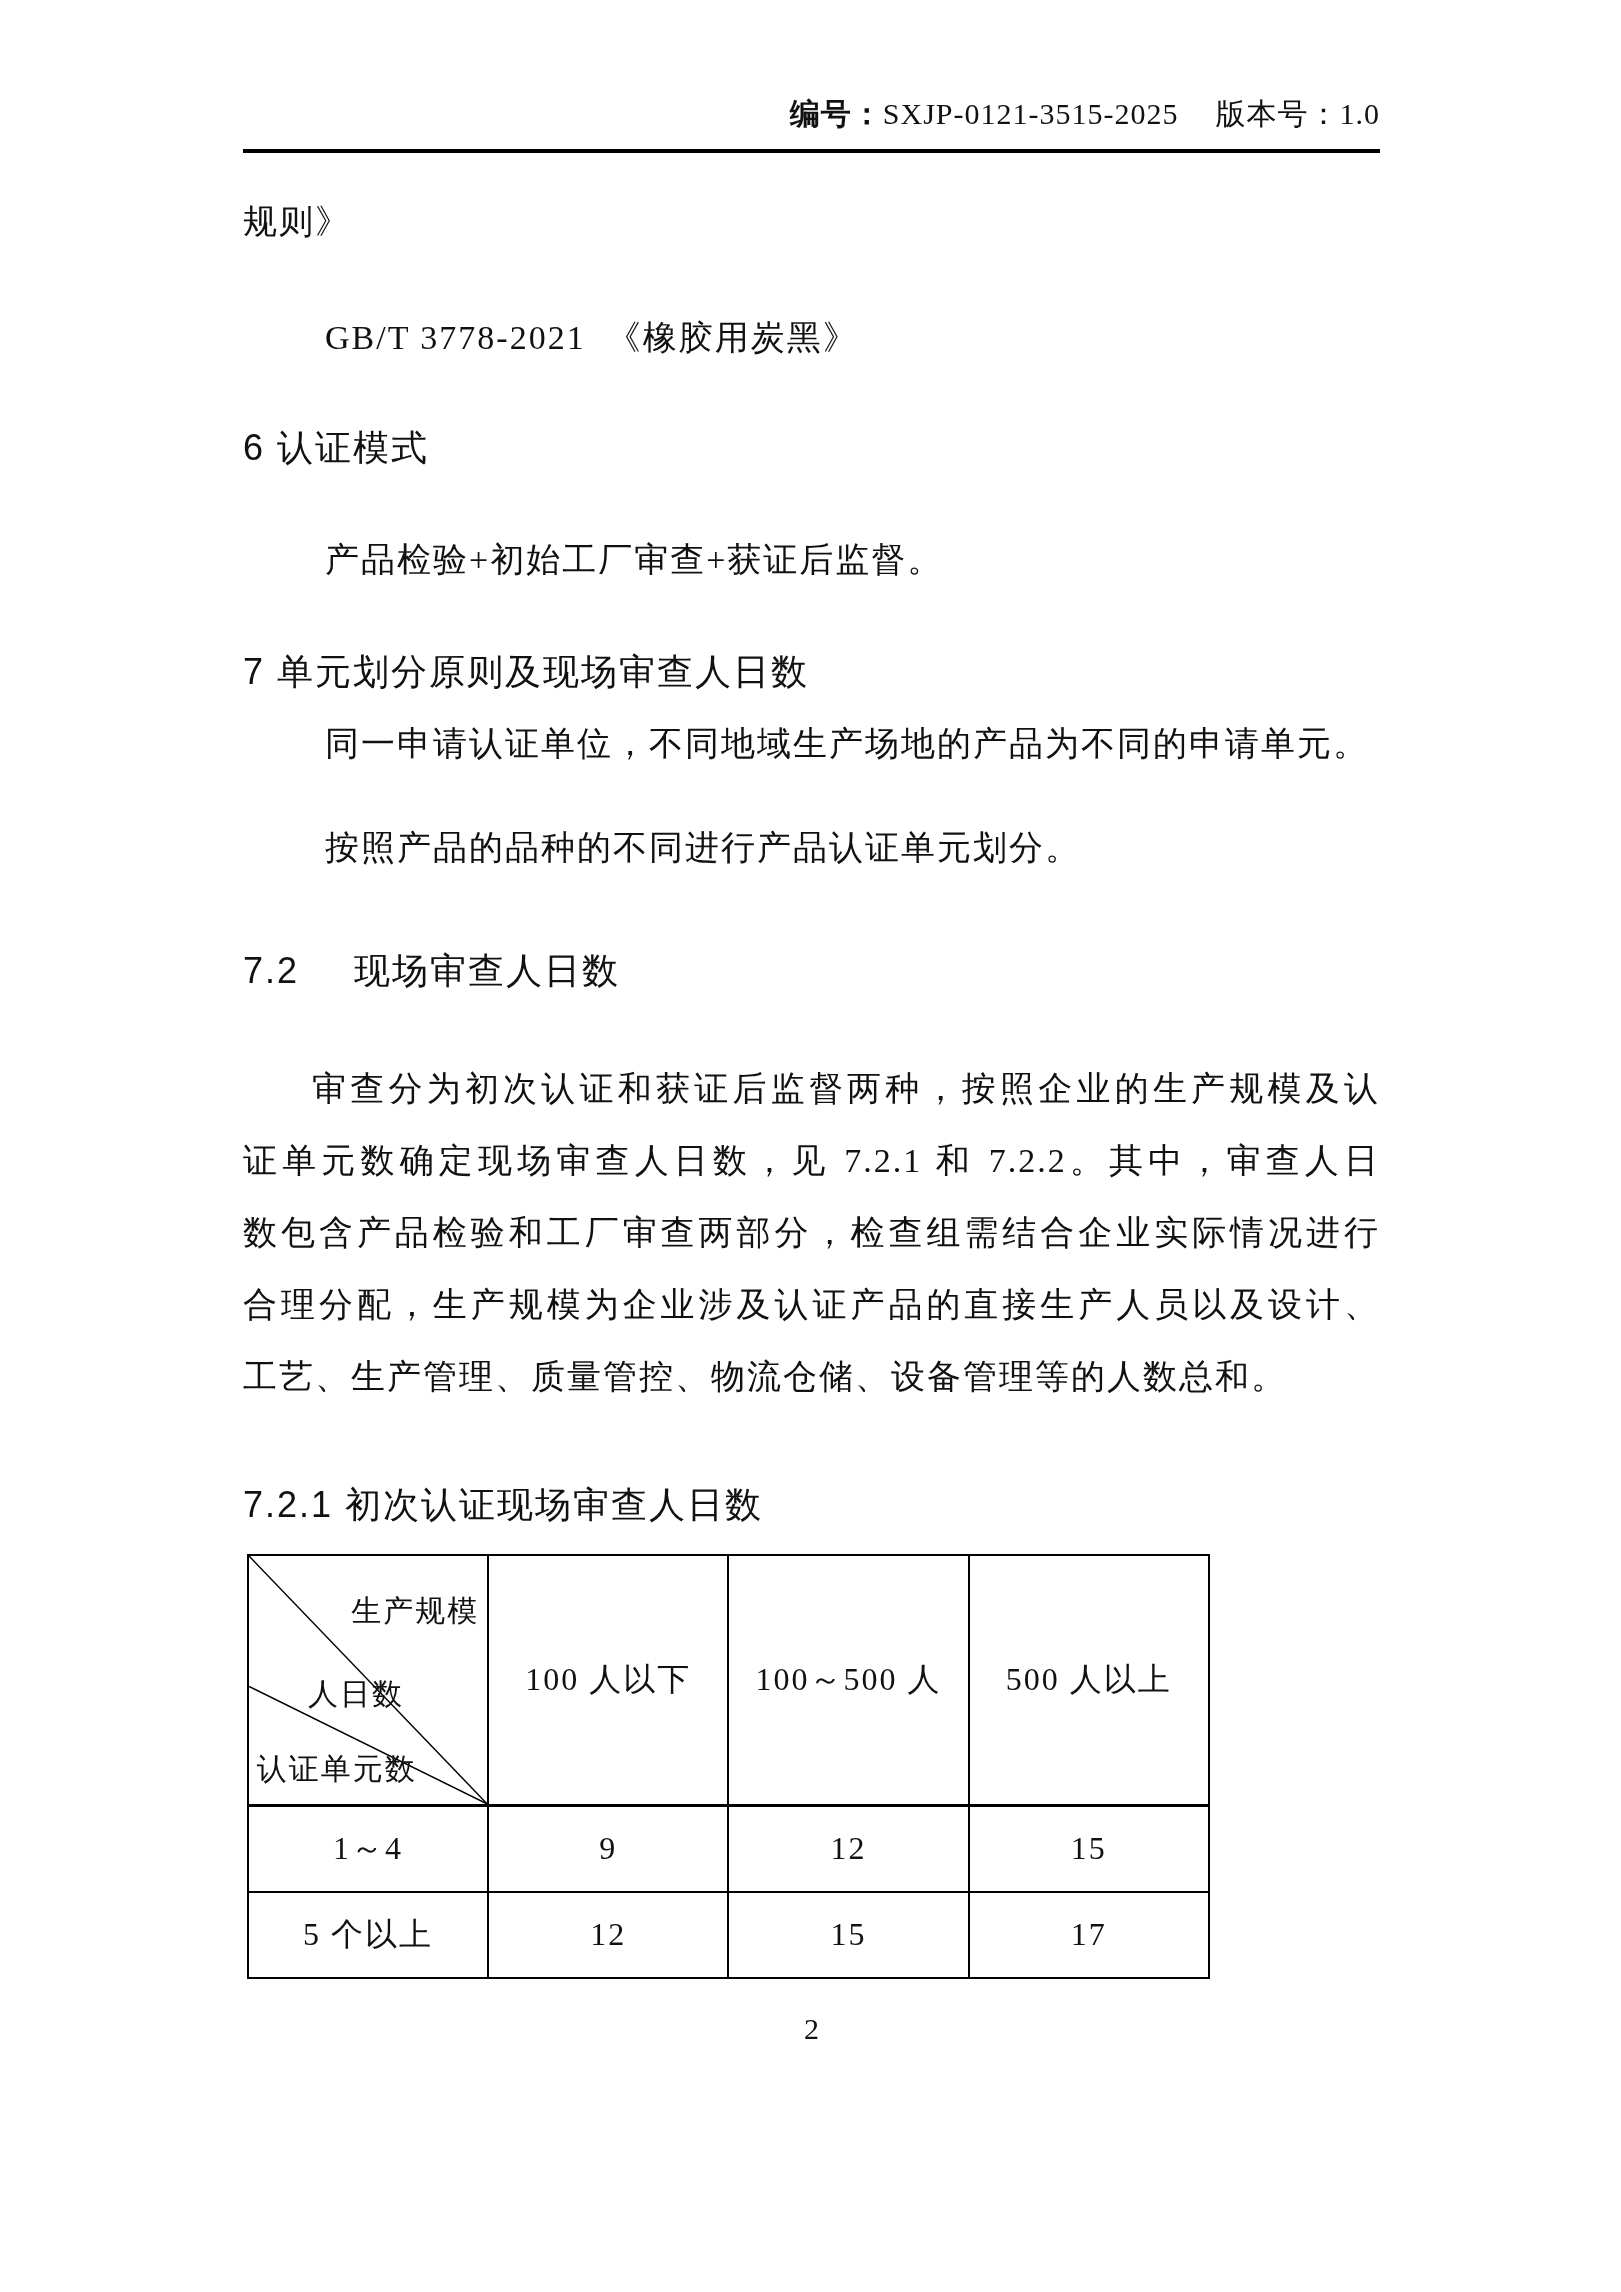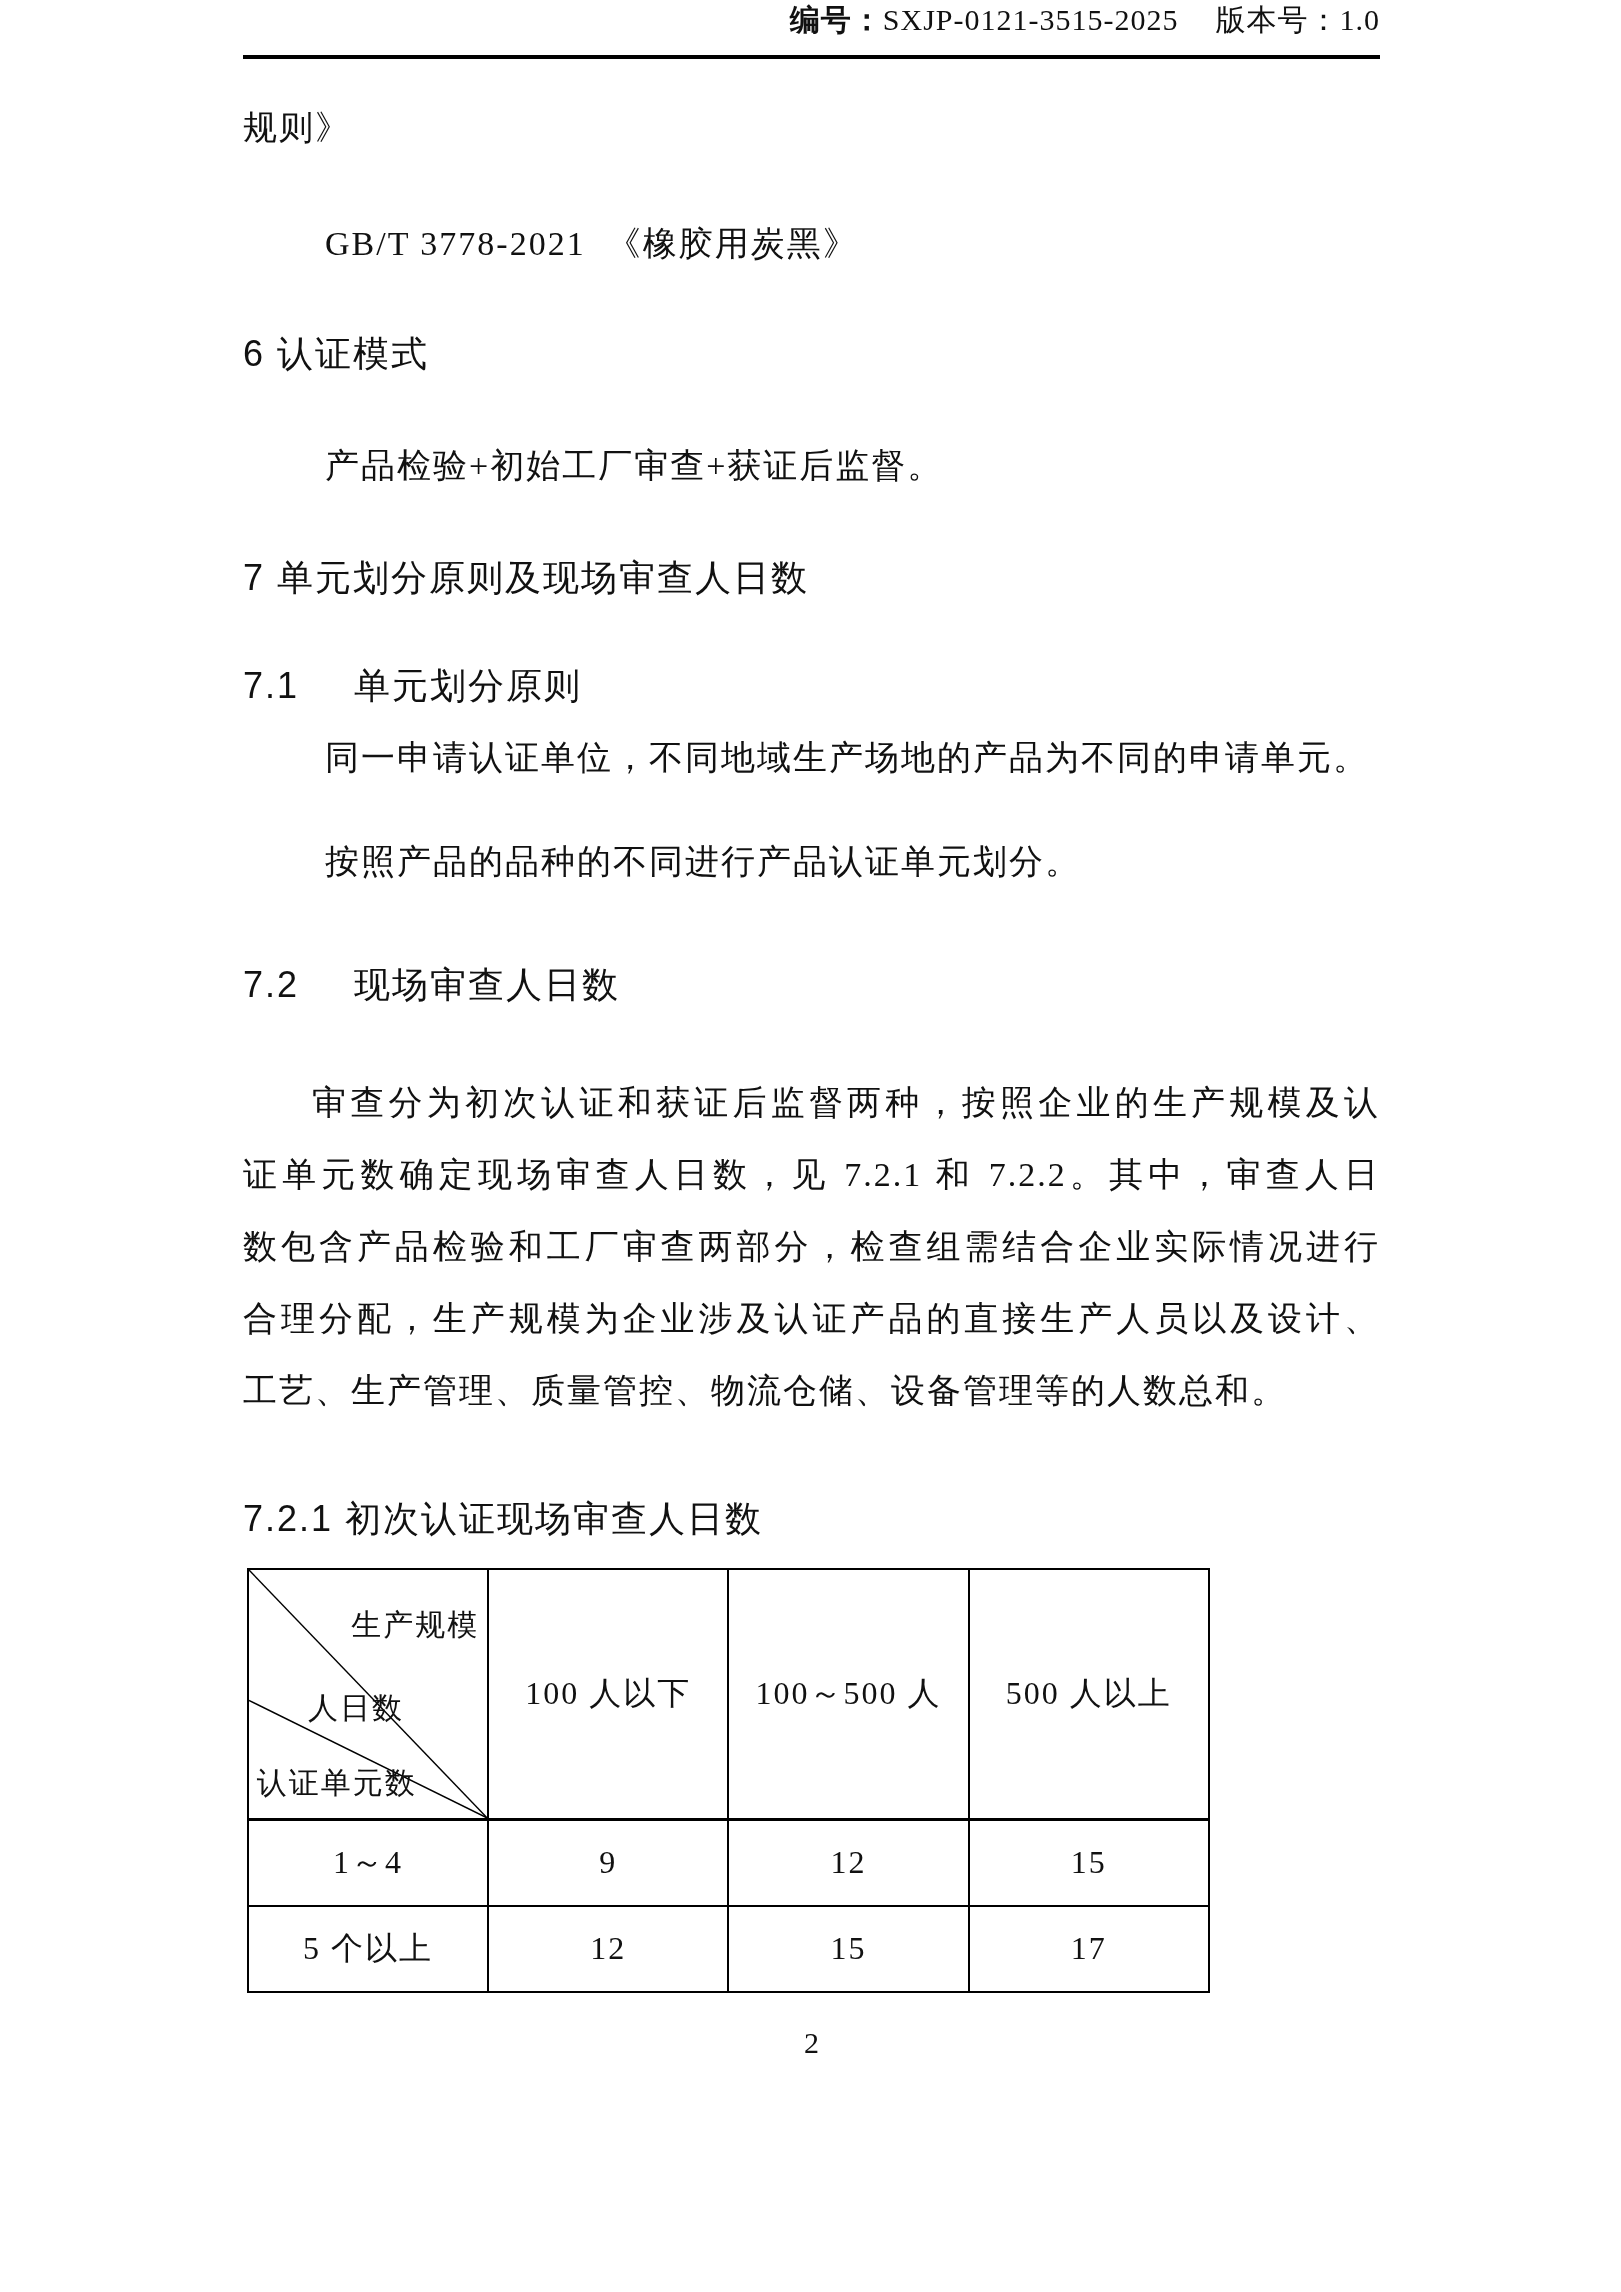--- a/index.html
+++ b/index.html
@@ -10,20 +10,21 @@
     color:#111;
     font-family:"Liberation Serif","DejaVu Serif",serif;
     overflow:hidden;
   }
   .content{
     position:relative;
     margin-left:243px;
     width:1137px;
   }
   .doc-header{
+    padding-top:94px;
     text-align:right;
     font-size:30px;
     line-height:39px;
     letter-spacing:1px;
     white-space:pre;
   }
   .doc-header .lbl-bold{font-weight:bold;font-family:"Liberation Sans","DejaVu Sans",sans-serif;}
   .doc-header .gap{display:inline-block;width:37px;}
   .header-rule{
     margin-top:15.7px;
@@ -102,21 +103,20 @@
     <div class="line mt-rule-first">规则》</div>
 
     <div class="line indent mt-gb">GB/T 3778-2021  《橡胶用炭黑》</div>
 
     <div class="h-bold mt-h6">6 认证模式</div>
 
     <div class="line indent mt-p6">产品检验+初始工厂审查+获证后监督。</div>
 
     <div class="h-bold mt-h7">7 单元划分原则及现场审查人日数</div>
 
-    <div class="h-bold mt-h71"><span>7.1</span><span class="hnum-gap"></span><span>单元划分原则</span></div>
 
     <div class="line indent mt-p71b">同一申请认证单位，不同地域生产场地的产品为不同的申请单元。</div>
 
     <div class="line indent mt-p71a">按照产品的品种的不同进行产品认证单元划分。</div>
 
     <div class="h-bold mt-h72"><span>7.2</span><span class="hnum-gap"></span><span>现场审查人日数</span></div>
 
     <div class="para">
       <div class="pline pfirst">审查分为初次认证和获证后监督两种，按照企业的生产规模及认</div>
       <div class="pline">证单元数确定现场审查人日数，见 7.2.1 和 7.2.2。其中，审查人日</div>

